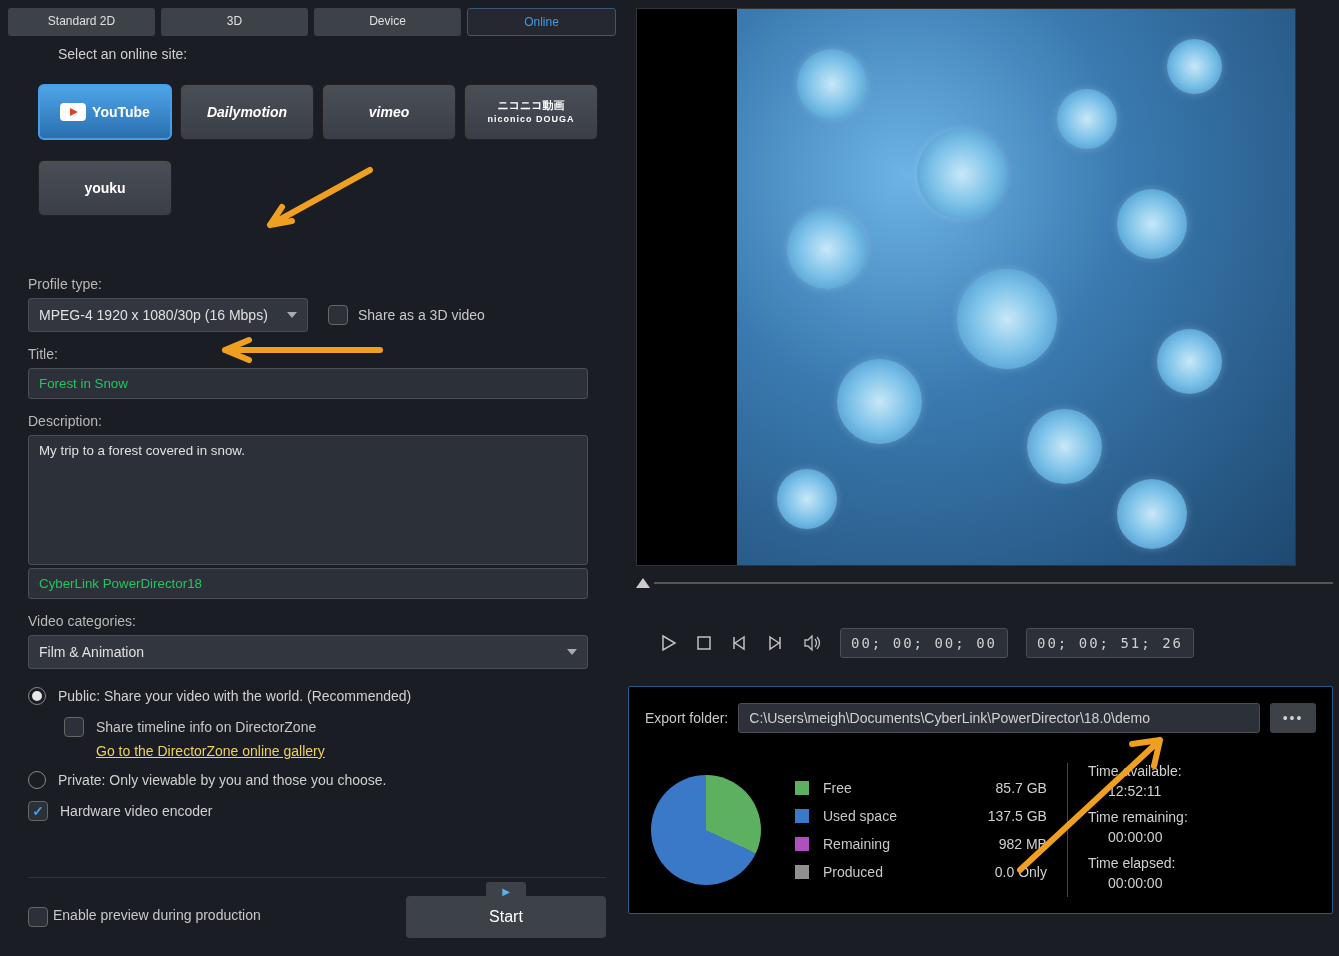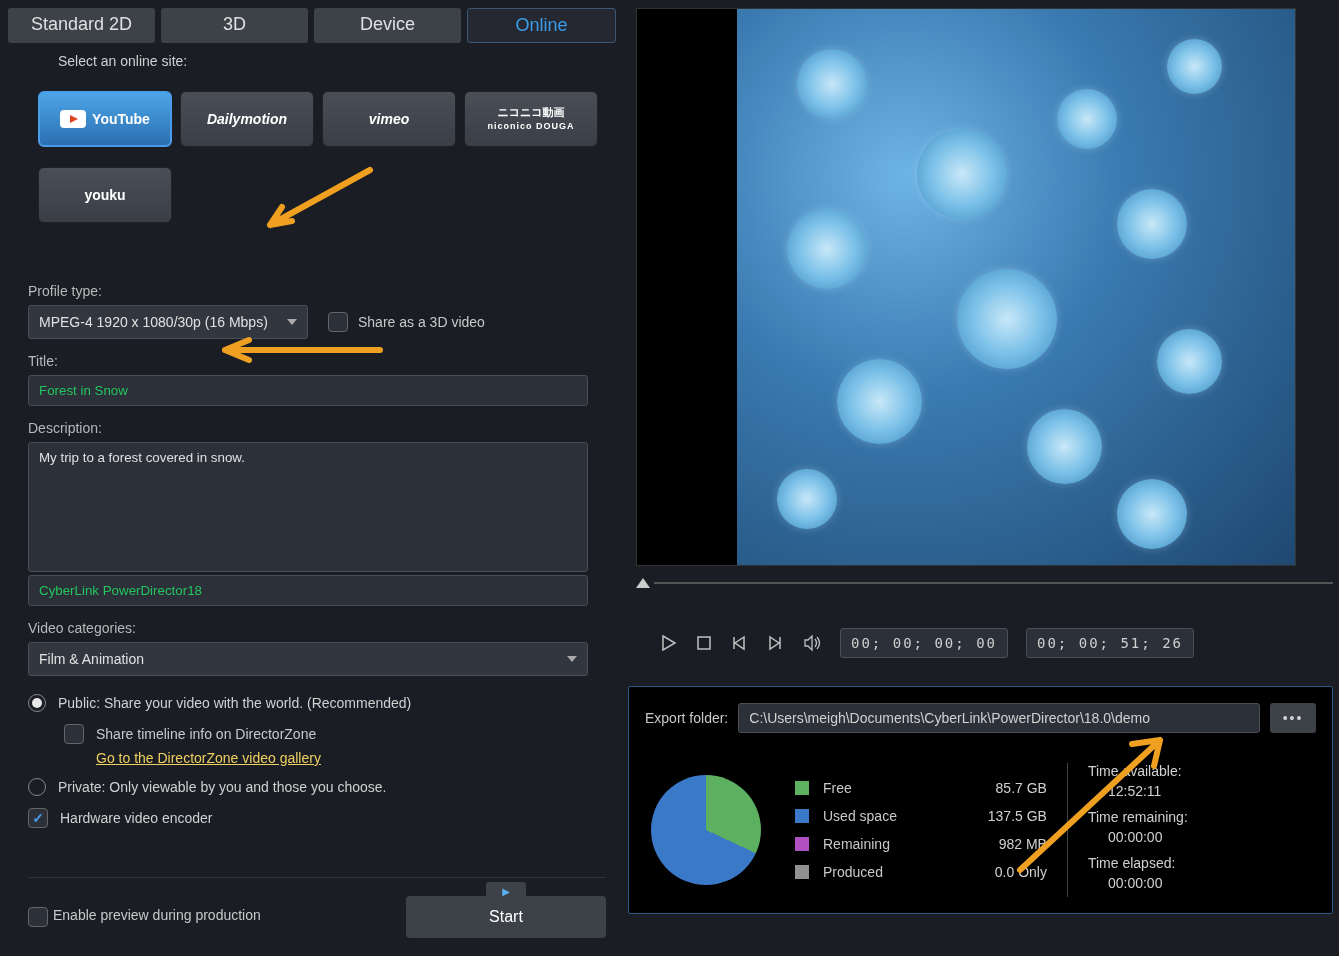--- a/index.html
+++ b/index.html
@@ -3,21 +3,21 @@
 <meta charset="utf-8">
 <style>
 * { box-sizing: border-box; margin: 0; padding: 0; }
 body { background: #1a1d24; color: #c8c8c8; font-family: "Segoe UI", Arial, sans-serif; font-size: 14px; width: 1339px; height: 956px; overflow: hidden; position: relative; }
 
 .left-panel { position: absolute; left: 8px; top: 8px; width: 608px; height: 940px; }
 .right-panel { position: absolute; left: 628px; top: 8px; width: 705px; height: 940px; }
 
 
 .tabs { display: flex; gap: 6px; margin-bottom: 10px; }
-.tab { flex: 1; background: #3d4148; color: #e0e0e0; text-align: center; padding: 6px 0; border-radius: 3px; cursor: pointer; font-size: 18px; }
+.tab { flex: 1; background: #3d4148; color: #e0e0e0; text-align: center; padding: 6px 0; border-radius: 3px; cursor: pointer; font-size: 12px; }
 .tab.active { background: #252830; color: #3a9be8; border: 1px solid #3a5875; }
 
 
 .section-label { color: #d0d0d0; font-size: 14px; margin: 10px 0 10px 50px; }
 .site-row { display: flex; gap: 8px; flex-wrap: wrap; margin-left: 30px; }
 .site-btn { width: 134px; height: 56px; background: linear-gradient(#4a4e56,#3a3e46); border-radius: 6px; display: flex; align-items: center; justify-content: center; color: #fff; font-weight: bold; cursor: pointer; border: 1px solid #222; margin-top: 12px; }
 .site-btn.selected { border: 2px solid #4a9be8; }
 .yt { background: linear-gradient(#4da5e8,#2a6fb0); }
 
 .form-area { margin-top: 60px; padding: 0 20px; }
@@ -136,21 +136,21 @@
     </div>
 
     <div class="opt-row" style="margin-top:18px">
       <span class="radio checked"></span>
       <span>Public: Share your video with the world. (Recommended)</span>
     </div>
     <div class="sub-opt">
       <span class="chk"></span>
       <span>Share timeline info on DirectorZone</span>
     </div>
-    <a class="link">Go to the DirectorZone video gallery</a>
+    <a class="link">Go to the DirectorZone online gallery</a>
     <div class="opt-row">
       <span class="radio"></span>
       <span>Private: Only viewable by you and those you choose.</span>
     </div>
     <div class="opt-row">
       <span class="chk checked" style="margin-right:12px"></span>
       <span>Hardware video encoder</span>
     </div>
   </div>
 

